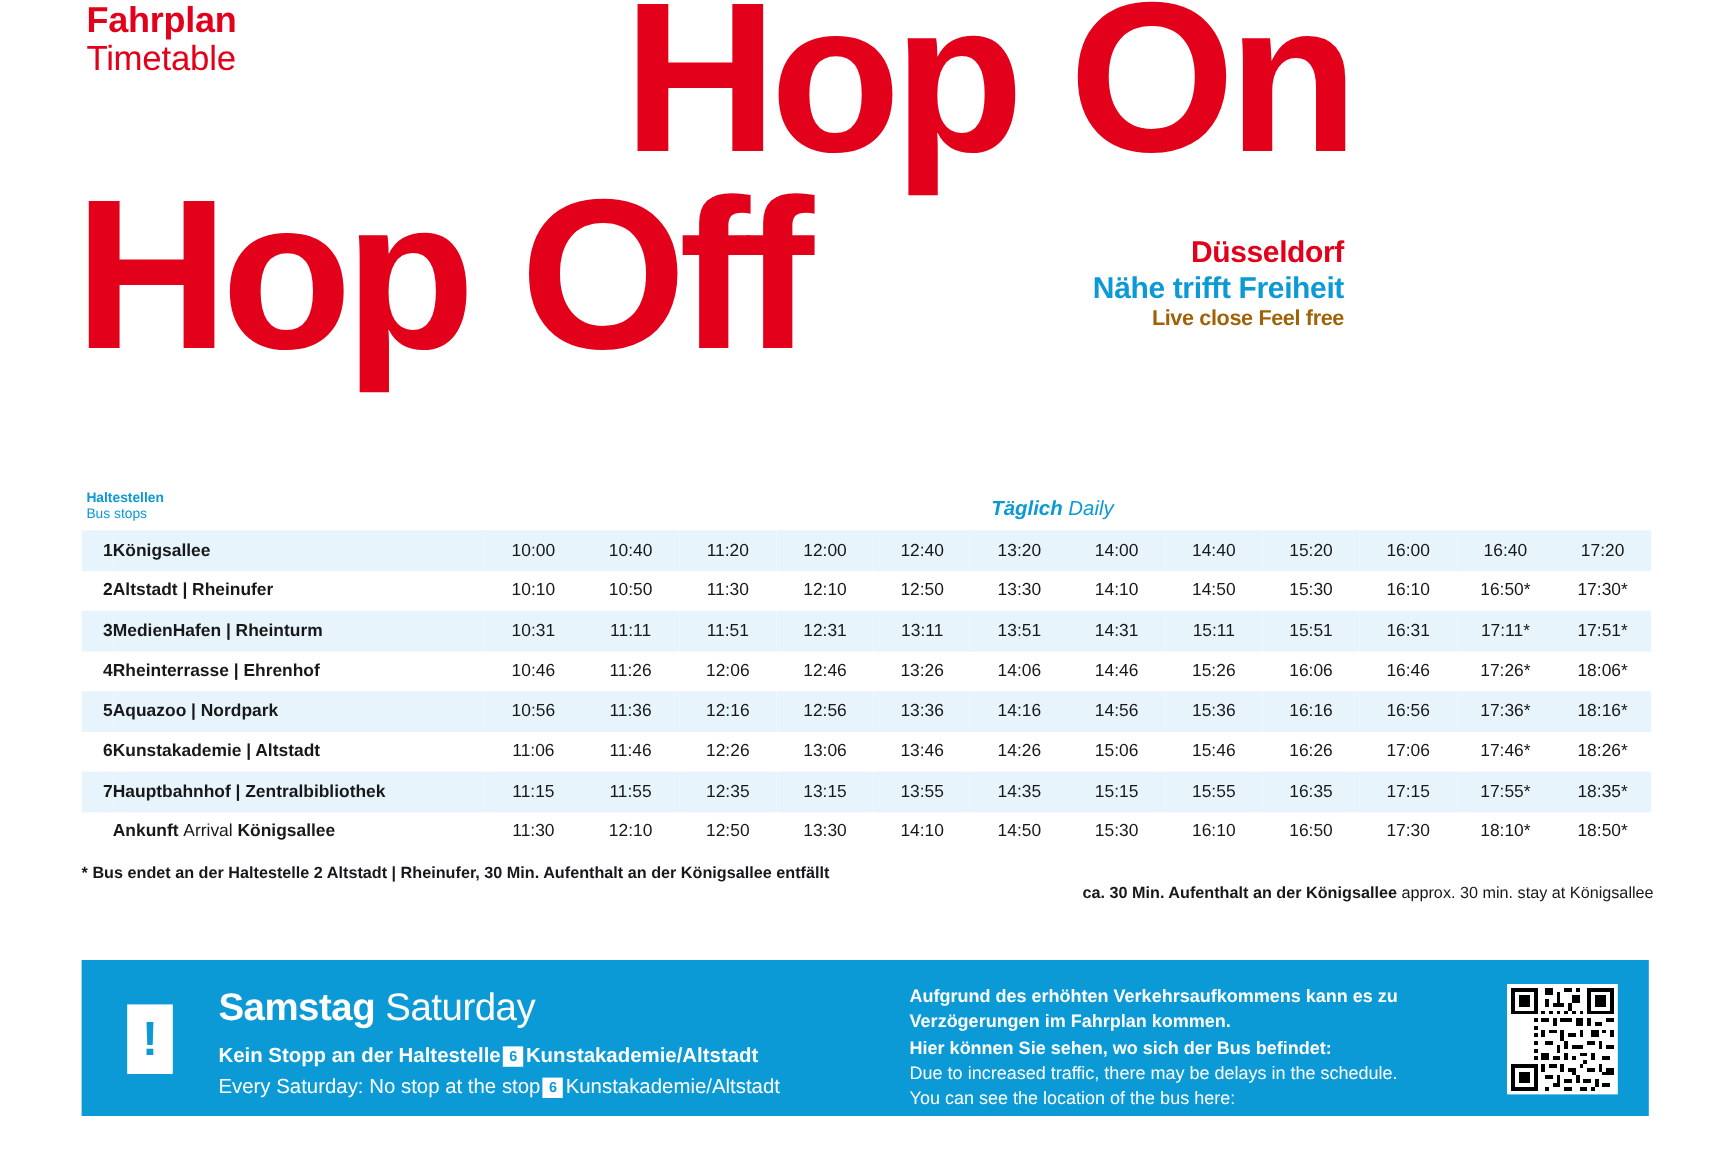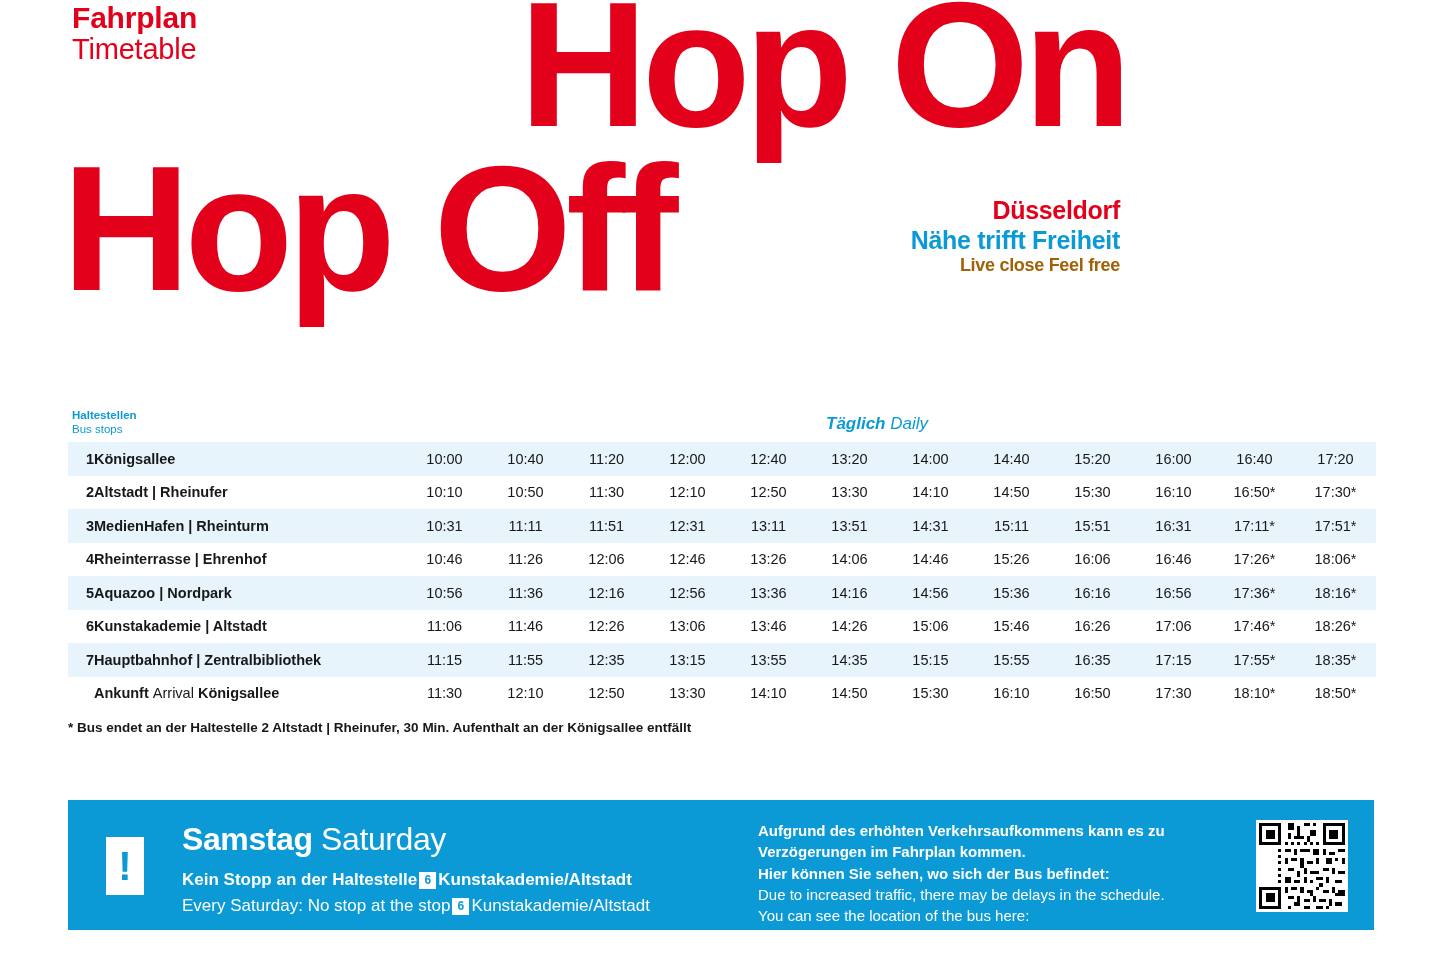--- a/index.html
+++ b/index.html
@@ -468,20 +468,24 @@
           <td class="time">18:50*</td>
         </tr>
 
       </tbody>
     </table>
   </div>
 
   <div class="footnotes">
     <div class="fn-left">
       <div class="l1">* Bus endet an der Haltestelle 2 Altstadt | Rheinufer, 30 Min. Aufenthalt an der Königsallee entfällt</div>
+    </div>
+    <div class="fn-right">
+      <b>ca. 30 Min. Aufenthalt an der Königsallee</b>
+      <span>approx. 30 min. stay at Königsallee</span>
     </div>
   </div>
 
   <div class="notice">
     <div class="excl">!</div>
 
     <div class="satur">
       <b>Samstag</b>
       <span>Saturday</span>
     </div>

